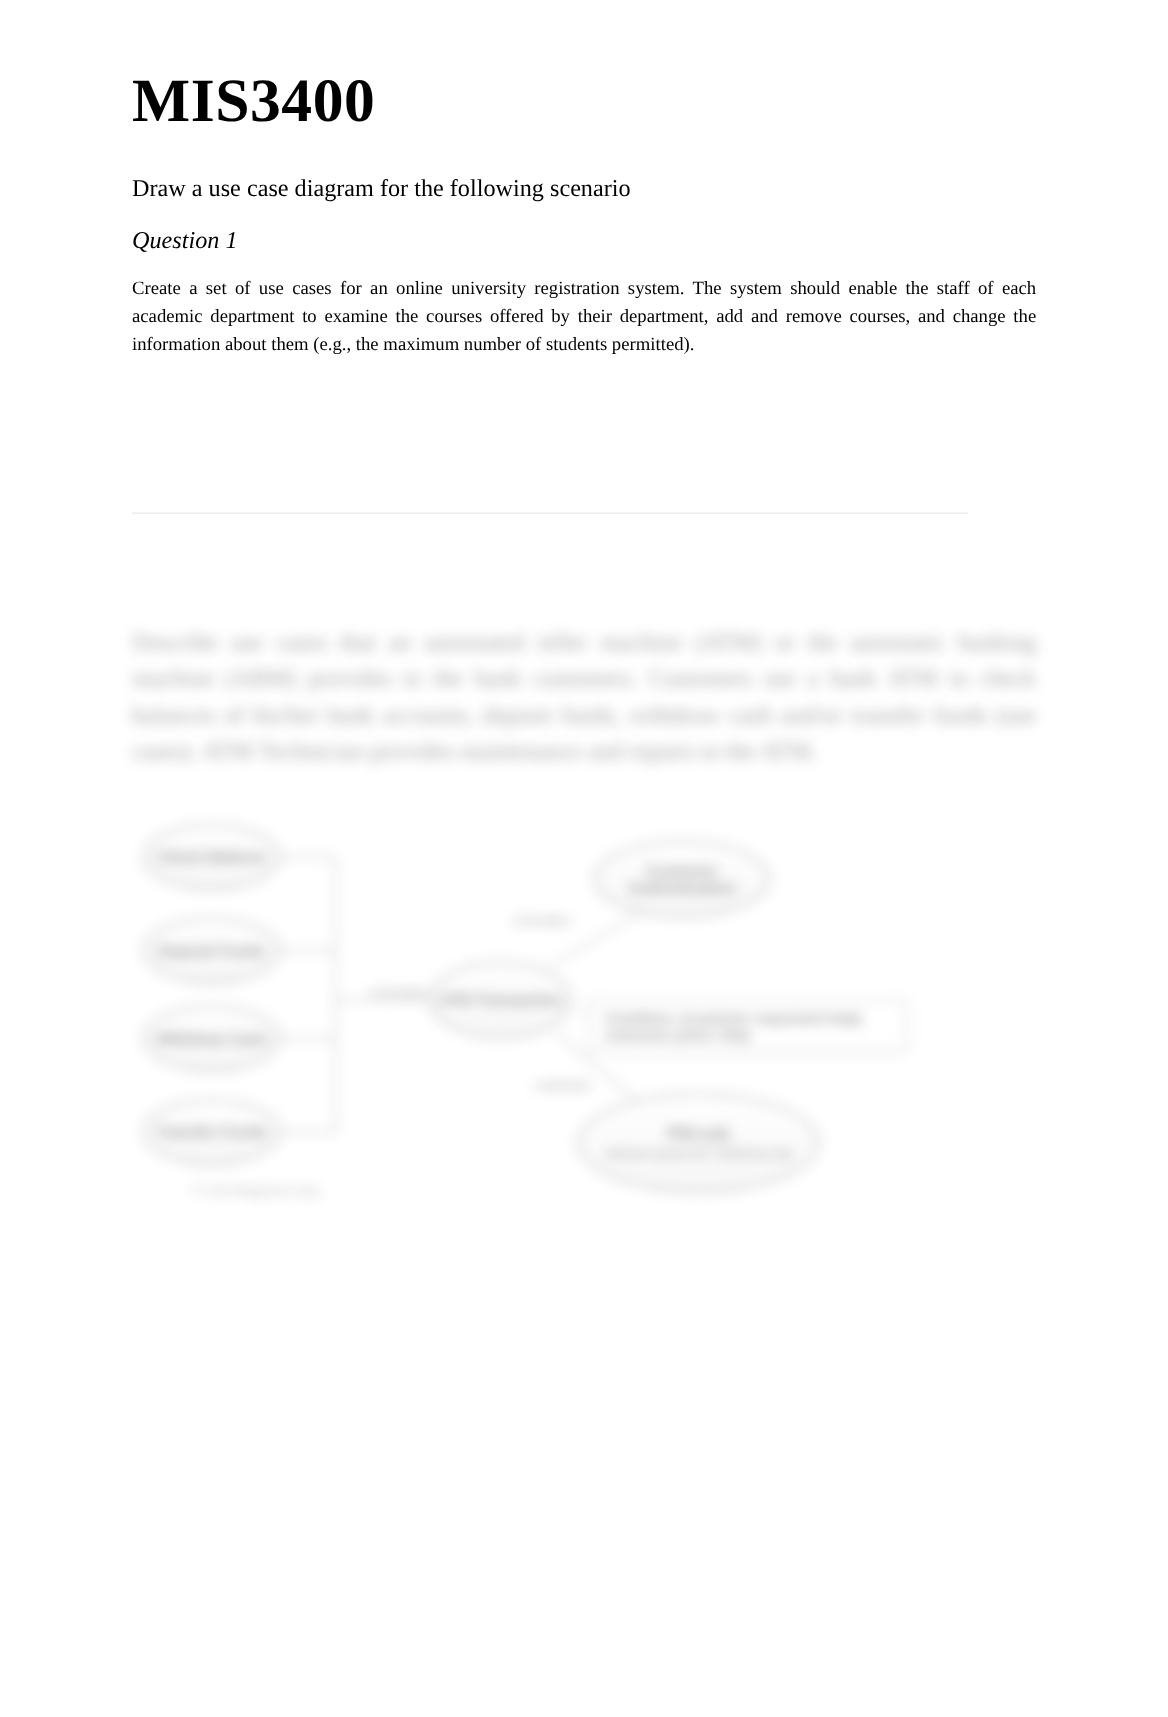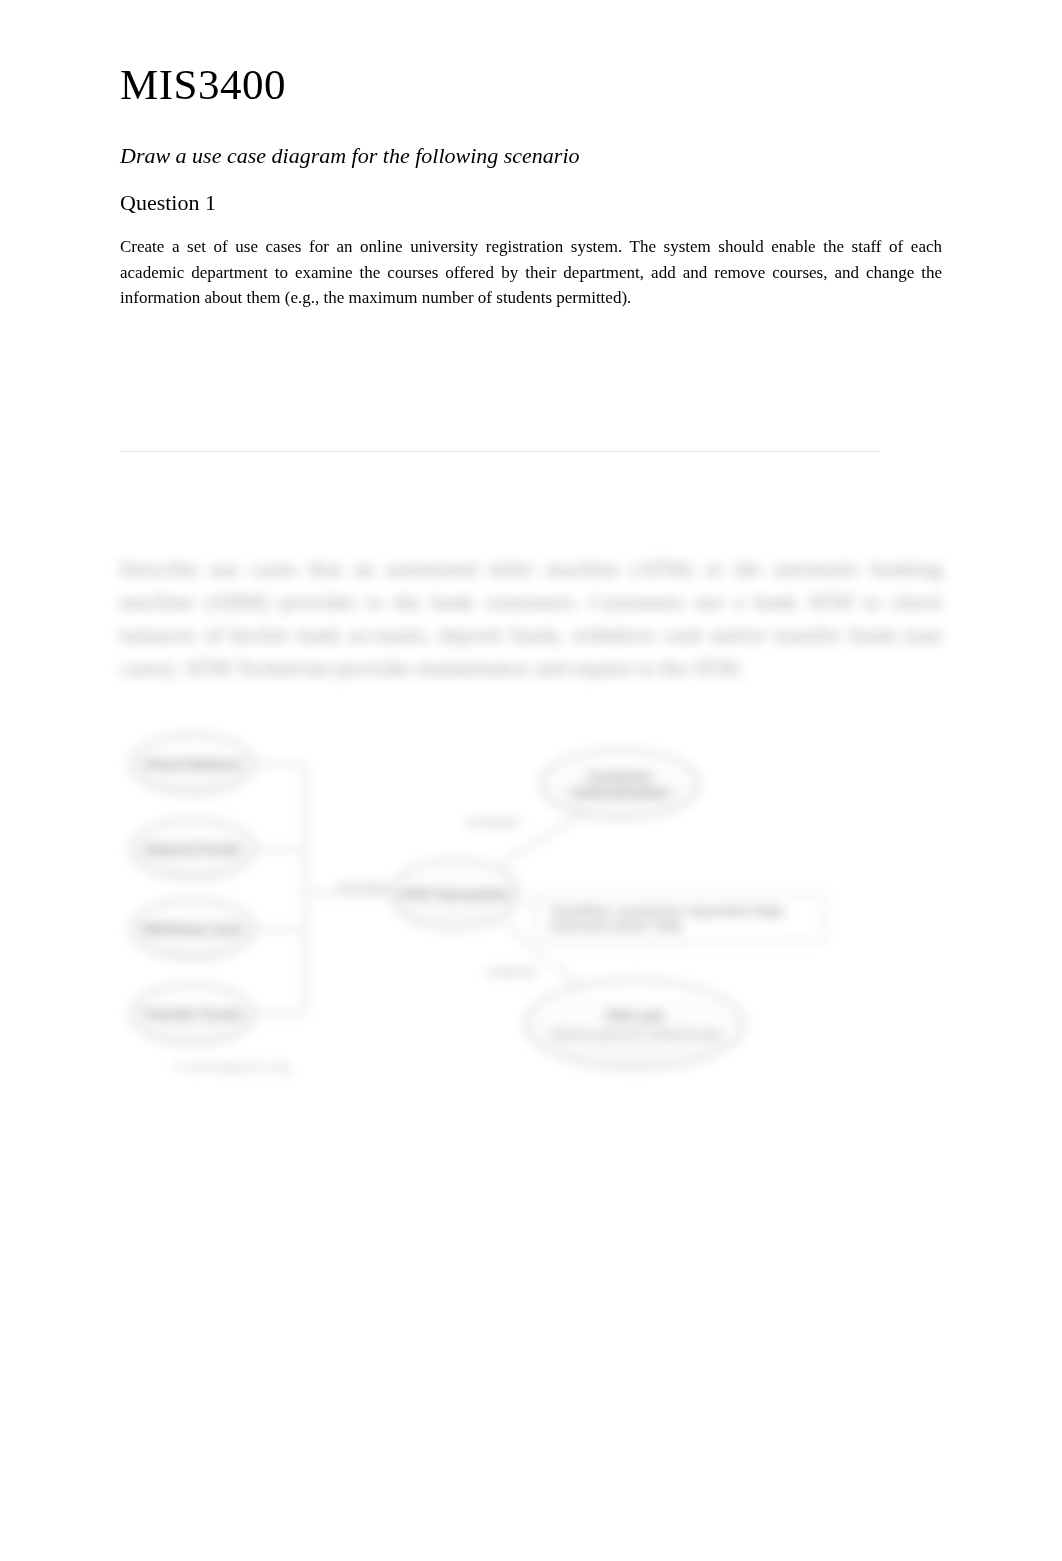--- a/index.html
+++ b/index.html
@@ -12,34 +12,34 @@
       height: 1561px;
       background: #ffffff;
       font-family: "Times New Roman", Times, serif;
       color: #000000;
       position: relative;
     }
     .page {
       padding: 60px 120px 40px 120px;
     }
     .title {
-      font-size: 43px;
-      font-weight: normal;
+      font-size: 56px;
+      font-weight: bold;
       margin-bottom: 30px;
       letter-spacing: 0.5px;
     }
     .instruction {
       font-size: 22px;
       margin-bottom: 18px;
       line-height: 1.5;
-      font-style: italic;
     }
     .question-label {
       font-size: 22px;
       margin-bottom: 18px;
+      font-style: italic;
     }
     .body-text {
       font-size: 17px;
       text-align: justify;
       line-height: 1.5;
       margin-bottom: 40px;
     }
     .divider {
       height: 1px;
       background: #e5e5e5;

